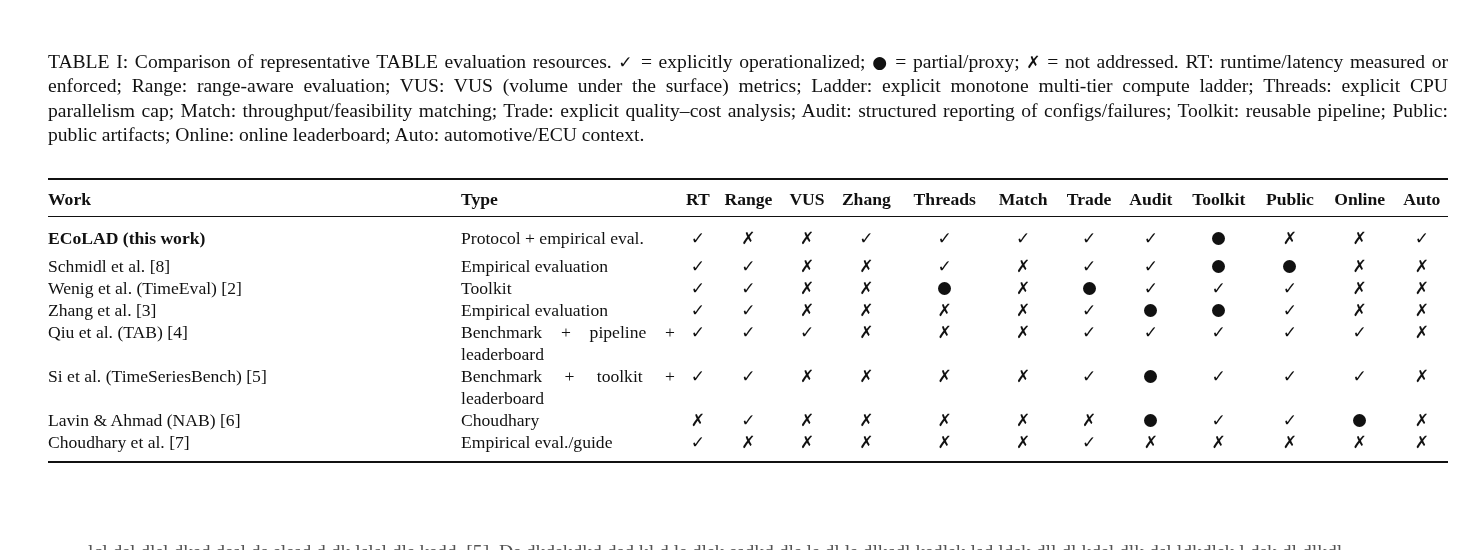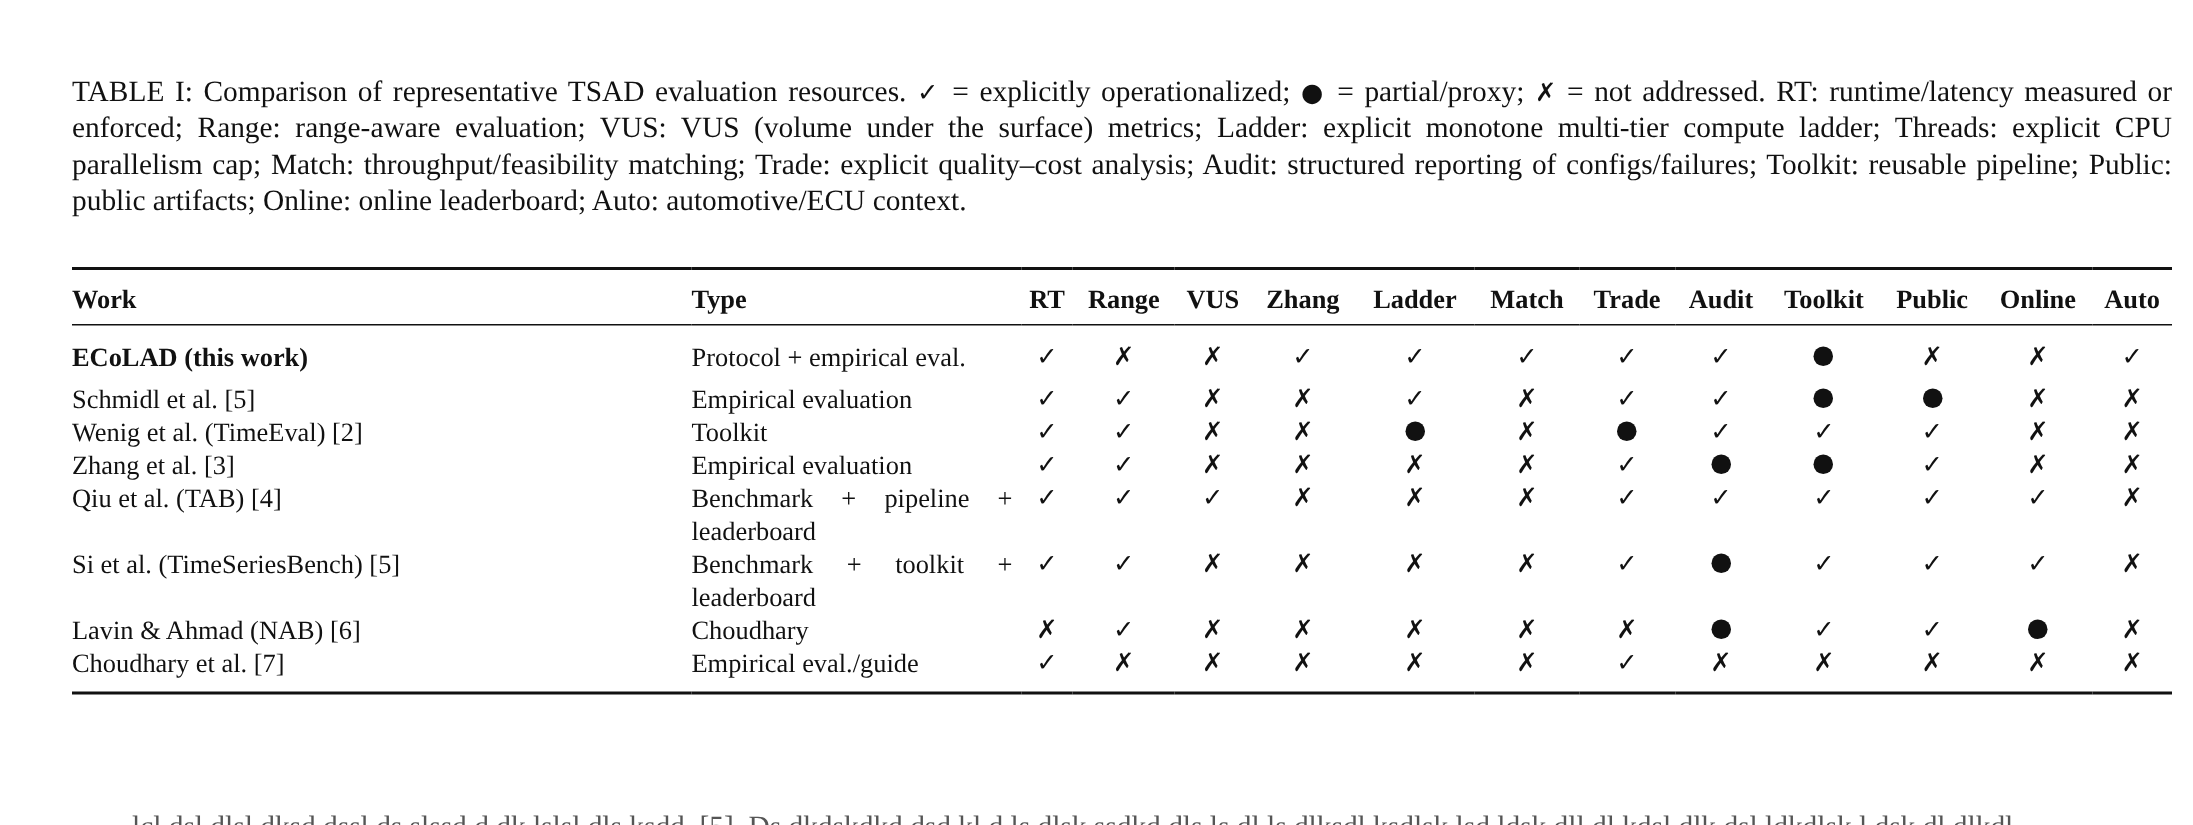--- a/index.html
+++ b/index.html
@@ -36,40 +36,40 @@
     position: absolute; left: 88px; top: 540px; width: 1370px; height: 10px; overflow: hidden;
     font-size: 19.6px; line-height: 24px; color: #555; white-space: nowrap;
   }
   .cut-text span { position: relative; top: 0; }
 </style>
 </head>
 <body>
 
 <div class="caption">
   <span>TABLE I:</span>
-  <span>Comparison of representative TSAD evaluation resources.</span>
+  <span>Comparison of representative TABLE evaluation resources.</span>
   <span class="glyph">✓</span>
   <span>= explicitly operationalized;</span>
   <span class="glyph">●</span>
   <span>= partial/proxy;</span>
   <span class="glyph">✗</span>
   <span>= not addressed.</span>
   <span>RT: runtime/latency measured or enforced; Range: range-aware evaluation; VUS: VUS (volume under the surface) metrics; Ladder: explicit monotone multi-tier compute ladder; Threads: explicit CPU parallelism cap; Match: throughput/feasibility matching; Trade: explicit quality–cost analysis; Audit: structured reporting of configs/failures; Toolkit: reusable pipeline; Public: public artifacts; Online: online leaderboard; Auto: automotive/ECU context.</span>
 </div>
 
 <table class="cmp">
   <thead>
     <tr id="hdr">
         <th class="work">Work</th>
         <th class="type">Type</th>
         <th>RT</th>
         <th>Range</th>
         <th>VUS</th>
         <th>Zhang</th>
-        <th>Ladder</th>
+        <th>Threads</th>
         <th>Match</th>
         <th>Trade</th>
         <th>Audit</th>
         <th>Toolkit</th>
         <th>Public</th>
         <th>Online</th>
         <th>Auto</th>
       </tr>
   </thead>
   <tbody id="tbody">
@@ -83,21 +83,21 @@
         <td class="m"><span class="mark-check"></span></td>
         <td class="m"><span class="mark-check"></span></td>
         <td class="m"><span class="mark-check"></span></td>
         <td class="m"><span class="mark-check"></span></td>
         <td class="m"><span class="mark-dot"></span></td>
         <td class="m"><span class="mark-cross"></span></td>
         <td class="m"><span class="mark-cross"></span></td>
         <td class="m"><span class="mark-check"></span></td>
       </tr>
       <tr>
-        <td class="work">Schmidl et al. [5]</td>
+        <td class="work">Schmidl et al. [8]</td>
         <td class="type">Empirical evaluation</td>
         <td class="m"><span class="mark-check"></span></td>
         <td class="m"><span class="mark-check"></span></td>
         <td class="m"><span class="mark-cross"></span></td>
         <td class="m"><span class="mark-cross"></span></td>
         <td class="m"><span class="mark-check"></span></td>
         <td class="m"><span class="mark-cross"></span></td>
         <td class="m"><span class="mark-check"></span></td>
         <td class="m"><span class="mark-check"></span></td>
         <td class="m"><span class="mark-dot"></span></td>

